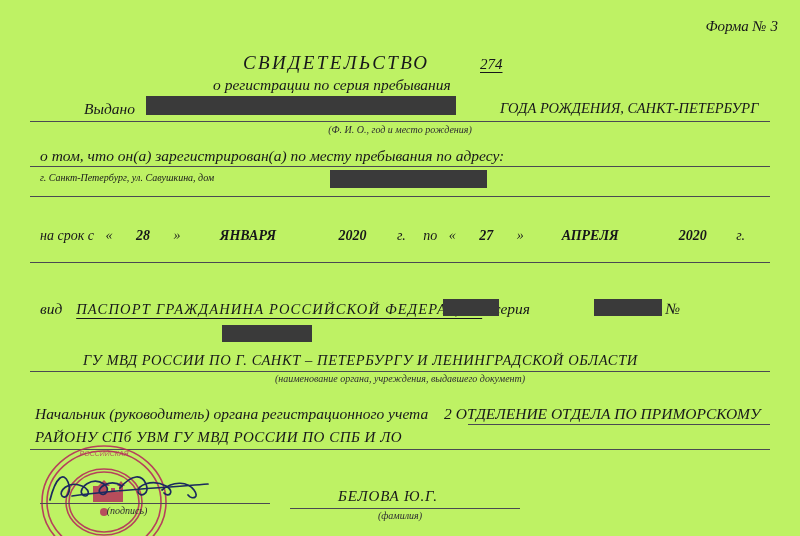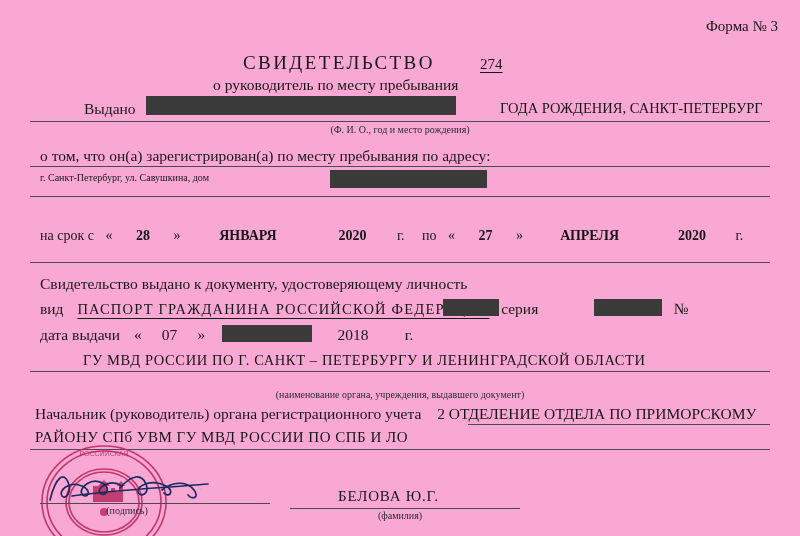--- a/index.html
+++ b/index.html
@@ -4,24 +4,25 @@
 <style>
   html, body {
     margin: 0;
     padding: 0;
     background: #ffffff;
   }
   #page {
     position: relative;
     width: 800px;
     height: 536px;
-    background: #f9a8d4;
+    background: #bef264;
     font-family: "Liberation Serif", serif;
     color: #17171a;
     overflow: hidden;
+    font-style: italic;
   }
   .abs { position: absolute; }
   .rule {
     border-bottom: 1px solid #4a4a52;
     height: 0;
   }
   .caption {
     font-size: 10px;
     text-align: center;
     color: #2b2b30;
@@ -79,21 +80,21 @@
 
   
   #doc-line1 { left: 40px; top: 275px; font-size: 15.5px; }
   #doc-line2 { left: 40px; top: 300px; font-size: 15.5px; }
   #serial-redact { left: 443px; top: 299px; width: 56px; height: 17px; background: #3a3a3a; }
   #num-redact { left: 594px; top: 299px; width: 68px; height: 17px; background: #3a3a3a; }
   #doc-line3 { left: 40px; top: 326px; font-size: 15.5px; }
   #date-redact { left: 222px; top: 325px; width: 90px; height: 17px; background: #3a3a3a; }
   #organ-line { left: 35px; top: 352px; font-size: 14.5px; letter-spacing: 0.6px; margin-left: 48px; }
   #line-5 { left: 30px; top: 371px; width: 740px; }
-  #cap-3 { left: 190px; top: 389px; width: 420px; }
+  #cap-3 { left: 190px; top: 373px; width: 420px; }
 
   
   #head-line { left: 35px; top: 405px; font-size: 15.5px; }
   #head-underline { left: 468px; top: 424px; width: 302px; }
   #head-line2 { left: 35px; top: 429px; font-size: 15px; letter-spacing: 0.5px; }
   #line-6 { left: 30px; top: 449px; width: 740px; }
   #cap-4 { left: 180px; top: 451px; width: 440px; }
 
   
   #sig-underline { left: 40px; top: 503px; width: 230px; }
@@ -119,21 +120,21 @@
 </style>
 </head>
 <body>
 
 <div id="page">
 
   <div class="abs" id="form-no">Форма № 3</div>
 
   <div class="abs" id="title-main">СВИДЕТЕЛЬСТВО</div>
   <div class="abs" id="title-number">274</div>
-  <div class="abs" id="title-sub">о руководитель по месту пребывания</div>
+  <div class="abs" id="title-sub">о регистрации по серия пребывания</div>
 
   <div class="abs" id="issued-label">Выдано</div>
   <div class="abs" id="issued-redact"></div>
   <div class="abs" id="issued-tail">ГОДА РОЖДЕНИЯ, САНКТ-ПЕТЕРБУРГ</div>
   <div class="abs rule" id="line-1"></div>
   <div class="abs caption" id="cap-1">(Ф. И. О., год и место рождения)</div>
 
   <div class="abs" id="about-line">о том, что он(а) зарегистрирован(а) по месту пребывания по адресу:</div>
   <div class="abs rule" id="line-2"></div>
   <div class="abs" id="addr-line">г. Санкт-Петербург, ул. Савушкина, дом</div>
@@ -151,43 +152,33 @@
     <span style="margin-left:14px">по</span>
     <span style="margin-left:8px">«</span>
     <span class="fill bold" style="width:54px">27</span>
     <span>»</span>
     <span class="fill bold" style="width:126px">АПРЕЛЯ</span>
     <span class="fill bold" style="width:72px">2020</span>
     <span style="margin-left:4px">г.</span>
   </div>
   <div class="abs rule" id="line-4"></div>
 
-  <div class="abs" id="doc-line1">Свидетельство выдано к документу, удостоверяющему личность</div>
 
   <div class="abs nowrap" id="doc-line2">
     <span>вид</span>
     <span class="t14 sp" style="margin-left:10px; text-decoration:underline; text-underline-offset:4px;">ПАСПОРТ ГРАЖДАНИНА РОССИЙСКОЙ ФЕДЕРАЦИИ</span>
     <span>, серия</span>
     <span style="display:inline-block;width:64px"></span>
     <span>,</span>
     <span style="display:inline-block;width:52px"></span>
     <span>№</span>
   </div>
   <div class="abs" id="serial-redact"></div>
   <div class="abs" id="num-redact"></div>
 
-  <div class="abs nowrap" id="doc-line3">
-    <span>дата выдачи</span>
-    <span style="margin-left:10px">«</span>
-    <span class="fill" style="width:48px">07</span>
-    <span>»</span>
-    <span style="display:inline-block;width:110px"></span>
-    <span class="fill" style="width:60px">2018</span>
-    <span style="margin-left:18px">г.</span>
-  </div>
   <div class="abs" id="date-redact"></div>
 
   <div class="abs" id="organ-line">ГУ  МВД  РОССИИ  ПО  Г. САНКТ – ПЕТЕРБУРГУ  И  ЛЕНИНГРАДСКОЙ ОБЛАСТИ</div>
   <div class="abs rule" id="line-5"></div>
   <div class="abs caption" id="cap-3">(наименование органа, учреждения, выдавшего документ)</div>
 
   <div class="abs nowrap" id="head-line">
     <span>Начальник (руководитель) органа регистрационного учета</span>
     <span class="t15" style="margin-left:12px">2 ОТДЕЛЕНИЕ ОТДЕЛА  ПО ПРИМОРСКОМУ</span>
   </div>

